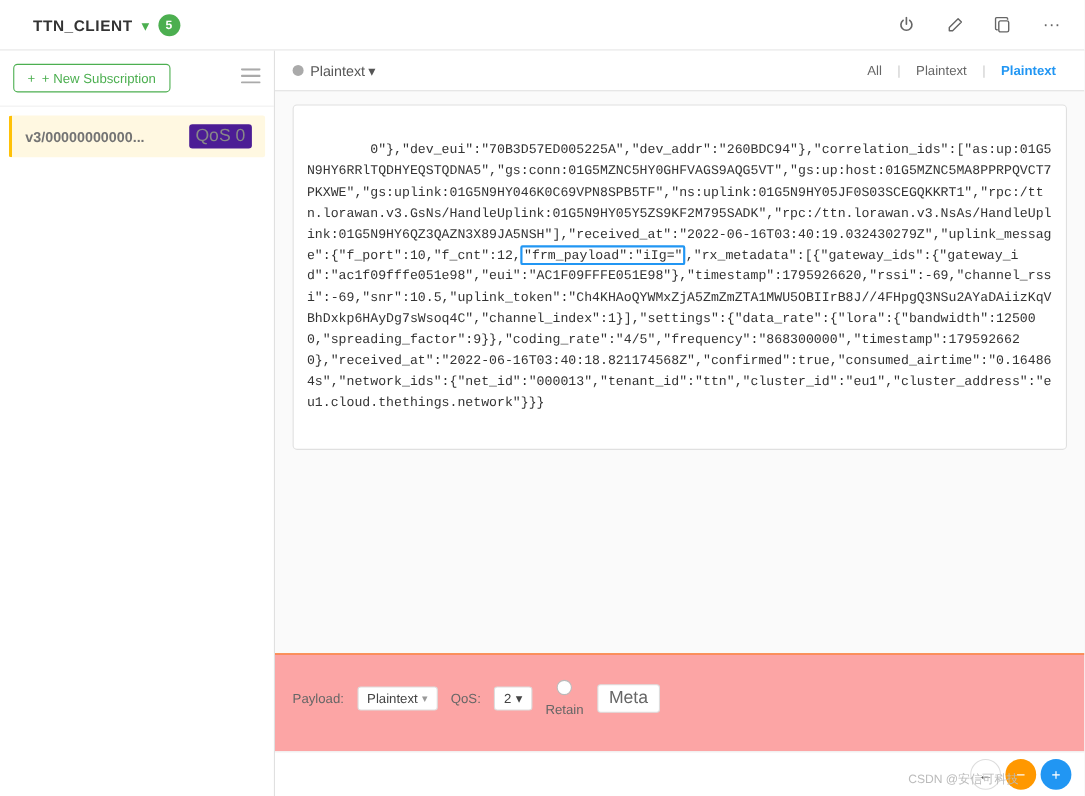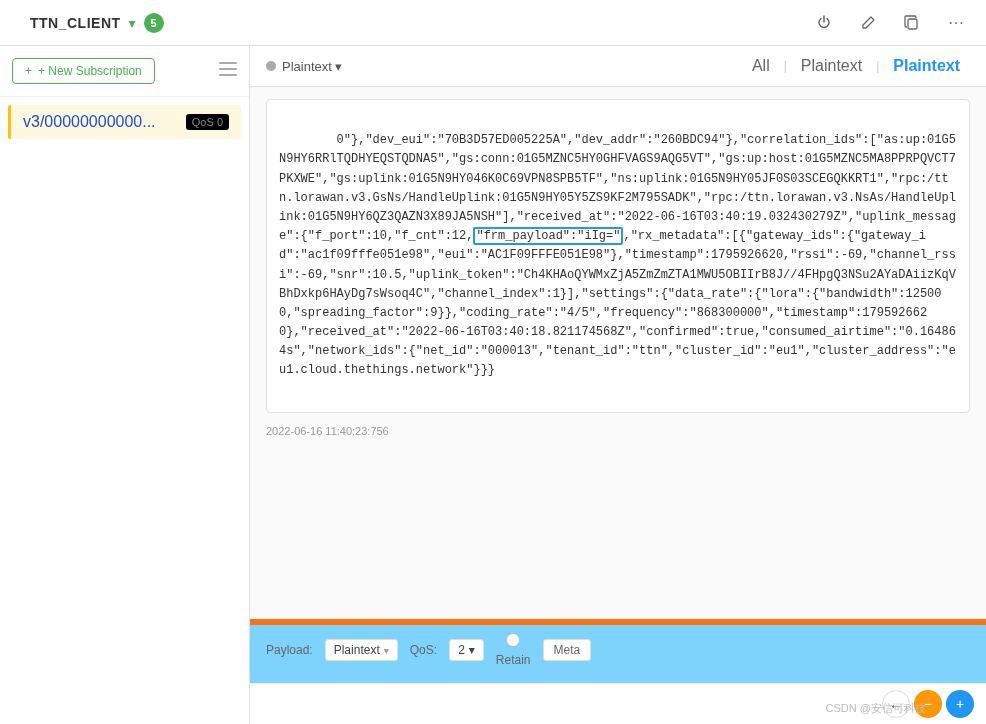--- a/index.html
+++ b/index.html
@@ -112,28 +112,28 @@
       align-items: center;
       justify-content: space-between;
       padding: 8px 12px;
       margin: 8px 8px 0 8px;
       background: #fff8e1;
       border-left: 3px solid #ffc107;
       border-radius: 2px;
       cursor: pointer;
     }
     .sub-topic {
+      font-size: 13px;
+      color: #737373;
+      font-weight: 700;
+    }
+    .sub-qos {
       font-size: 16px;
-      color: #1d4ed8;
-      font-weight: 400;
-    }
-    .sub-qos {
-      font-size: 11px;
       color: #888;
-      background: #000000;
+      background: #4c1d95;
       padding: 2px 6px;
       border-radius: 3px;
     }
 
     
     .content-area {
       flex: 1;
       display: flex;
       flex-direction: column;
       background: #fafafa;
@@ -168,21 +168,21 @@
       gap: 3px;
       cursor: pointer;
     }
     .filter-tabs {
       display: flex;
       align-items: center;
       gap: 4px;
     }
     .filter-tab {
       padding: 3px 10px;
-      font-size: 16px;
+      font-size: 12px;
       color: #666;
       cursor: pointer;
       border-radius: 3px;
     }
     .filter-tab.active { color: #2196f3; font-weight: 600; }
     .filter-divider {
       color: #ccc;
       font-size: 12px;
     }
 
@@ -212,23 +212,23 @@
     }
     .timestamp {
       font-size: 11px;
       color: #999;
       margin-top: 8px;
       padding: 4px 0;
     }
 
     
     .publish-area {
-      background: #7dd3fc;
-      border-top: 6px solid #f97316;
-      padding: 8px 16px;
+      background: #fca5a5;
+      border-top: 1px solid #f97316;
+      padding: 23px 16px;
     }
     .publish-controls {
       display: flex;
       align-items: center;
       gap: 12px;
       margin-bottom: 8px;
     }
     .control-label {
       font-size: 12px;
       color: #666;
@@ -272,21 +272,21 @@
       height: 14px;
       border: 1.5px solid #bbb;
       border-radius: 50%;
       background: #fff;
     }
     .meta-btn {
       border: 1px solid #ddd;
       border-radius: 3px;
       padding: 3px 10px;
       background: #fff;
-      font-size: 12px;
+      font-size: 16px;
       color: #666;
       cursor: pointer;
     }
     .topic-input {
       width: 100%;
       border: none;
       outline: none;
       font-size: 13px;
       color: #444;
       padding: 2px 0;
@@ -395,21 +395,20 @@
         <span class="filter-tab">Plaintext</span>
         <span class="filter-divider">|</span>
         <span class="filter-tab active">Plaintext</span>
       </div>
     </div>
 
     <div class="message-display">
       <div class="message-box">
         <span>0"},"dev_eui":"70B3D57ED005225A","dev_addr":"260BDC94"},"correlation_ids":["as:up:01G5N9HY6RRlTQDHYEQSTQDNA5","gs:conn:01G5MZNC5HY0GHFVAGS9AQG5VT","gs:up:host:01G5MZNC5MA8PPRPQVCT7PKXWE","gs:uplink:01G5N9HY046K0C69VPN8SPB5TF","ns:uplink:01G5N9HY05JF0S03SCEGQKKRT1","rpc:/ttn.lorawan.v3.GsNs/HandleUplink:01G5N9HY05Y5ZS9KF2M795SADK","rpc:/ttn.lorawan.v3.NsAs/HandleUplink:01G5N9HY6QZ3QAZN3X89JA5NSH"],"received_at":"2022-06-16T03:40:19.032430279Z","uplink_message":{"f_port":10,"f_cnt":12,</span><span class="highlight-text">"frm_payload":"iIg="</span><span>,"rx_metadata":[{"gateway_ids":{"gateway_id":"ac1f09fffe051e98","eui":"AC1F09FFFE051E98"},"timestamp":1795926620,"rssi":-69,"channel_rssi":-69,"snr":10.5,"uplink_token":"Ch4KHAoQYWMxZjA5ZmZmZTA1MWU5OBIIrB8J//4FHpgQ3NSu2AYaDAiizKqVBhDxkp6HAyDg7sWsoq4C","channel_index":1}],"settings":{"data_rate":{"lora":{"bandwidth":125000,"spreading_factor":9}},"coding_rate":"4/5","frequency":"868300000","timestamp":1795926620},"received_at":"2022-06-16T03:40:18.821174568Z","confirmed":true,"consumed_airtime":"0.164864s","network_ids":{"net_id":"000013","tenant_id":"ttn","cluster_id":"eu1","cluster_address":"eu1.cloud.thethings.network"}}}</span>
       </div>
-      <div class="timestamp">2022-06-16 11:40:23:756</div>
     </div>
 
     <div class="publish-area">
       <div class="publish-controls">
         <span class="control-label">Payload:</span>
         <div class="control-select">
           <span>Plaintext</span>
           <span class="chevron">▾</span>
         </div>
         <span class="control-label">QoS:</span>

